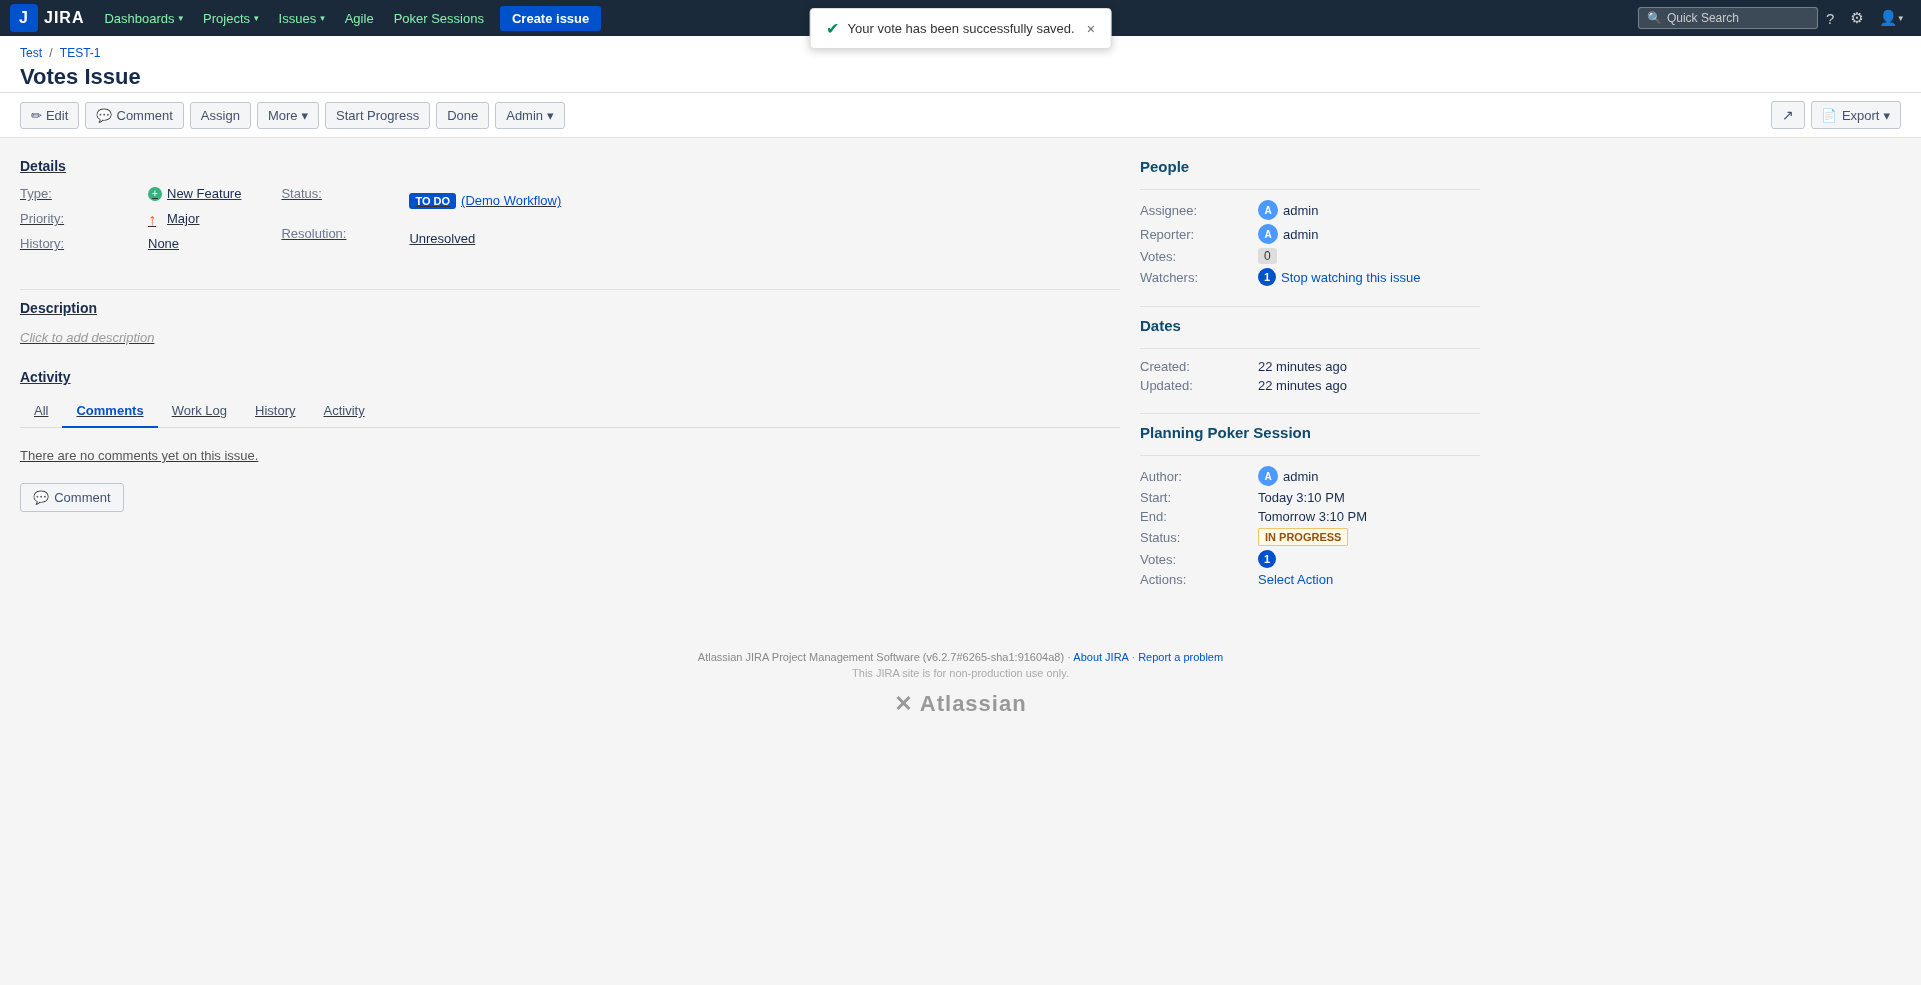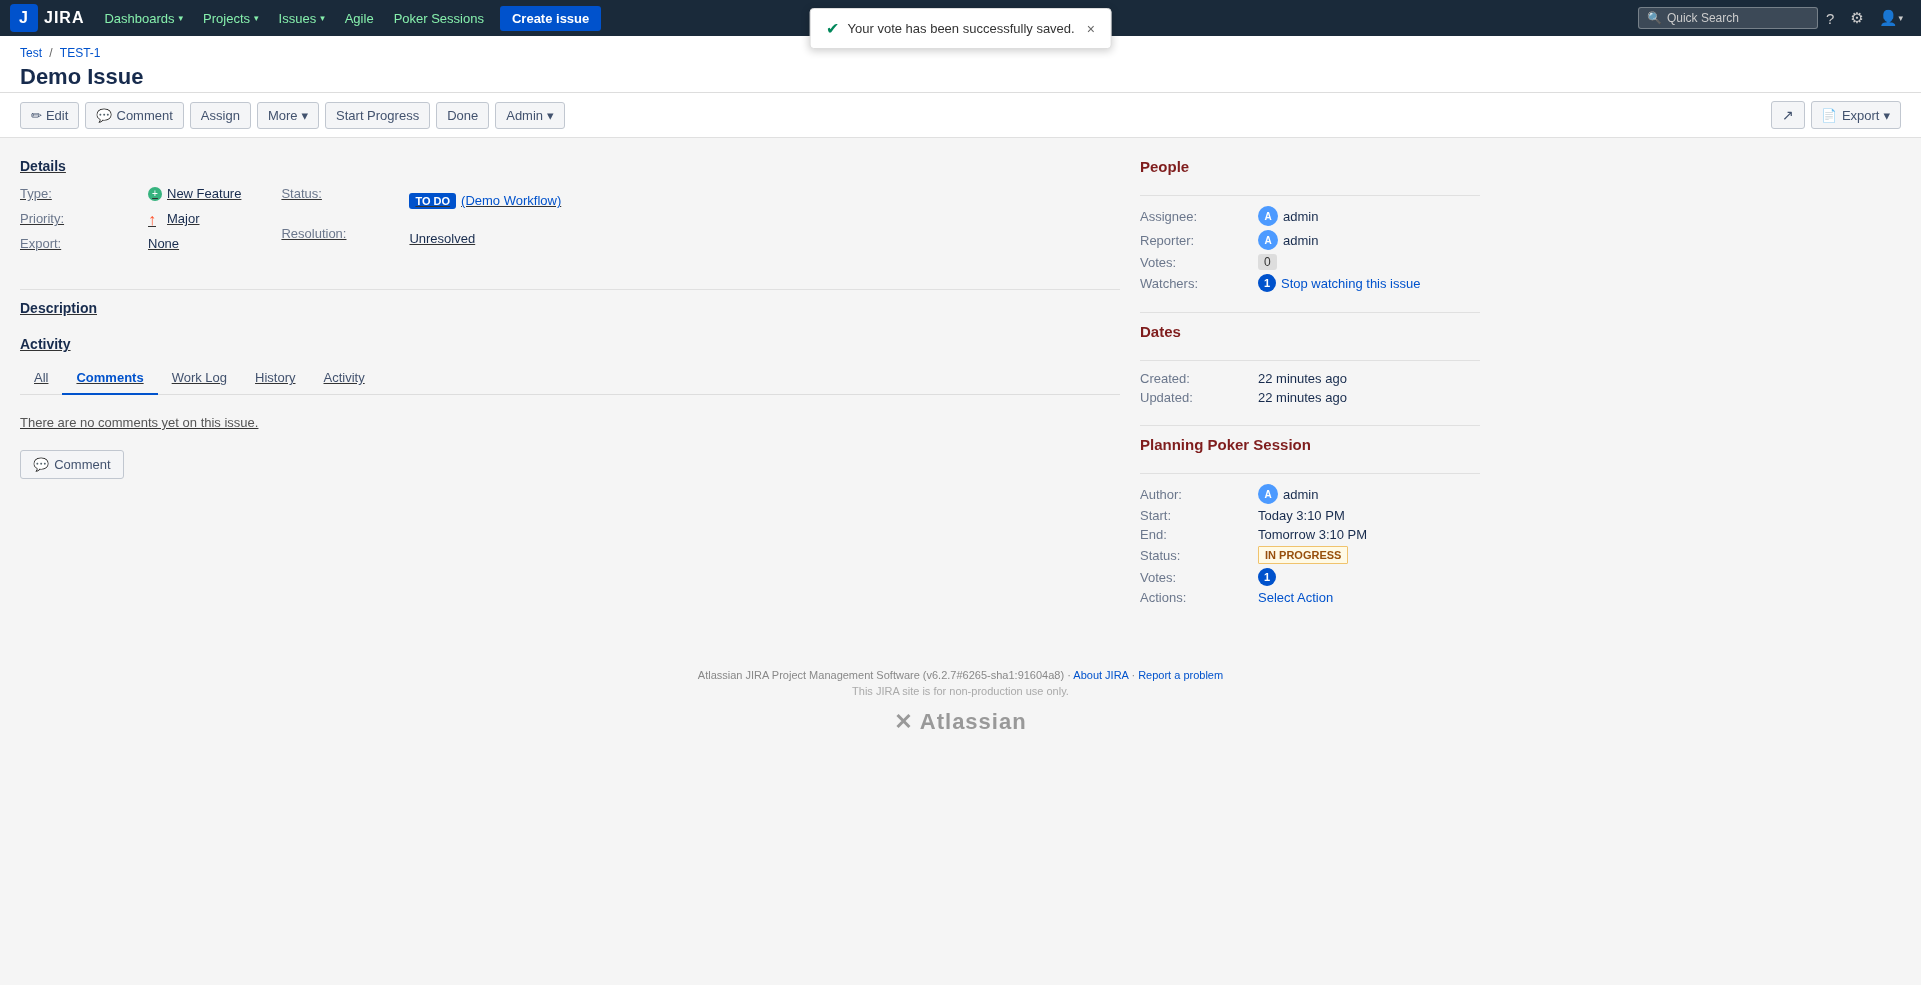--- a/index.html
+++ b/index.html
@@ -260,23 +260,23 @@
       align-items: center;
       gap: 5px;
       color: #42526e;
     }
 
     
     .right-section { margin-bottom: 20px; }
     .right-section-title {
       font-size: 15px;
       font-weight: bold;
-      color: #7f1d1d;
+      color: #0c4a6e;
       margin-bottom: 10px;
-      padding-bottom: 20px;
+      padding-bottom: 14px;
       border-bottom: 1px solid #e0e0e0;
     }
     .right-row {
       display: grid;
       grid-template-columns: 110px 1fr;
       gap: 6px 8px;
       margin-bottom: 4px;
       align-items: center;
     }
     .right-label {
@@ -428,21 +428,21 @@
     <span class="toast-close">×</span>
   </div>
 </div>
 
 <div class="page-header">
   <div class="breadcrumb">
     <a>Test</a>
     <span>/</span>
     <a>TEST-1</a>
   </div>
-  <div class="page-title">Demo Issue</div>
+  <div class="page-title">Votes Issue</div>
 </div>
 
 <div class="toolbar">
   <button class="toolbar-btn">
     <span>✏</span>
     <span>Edit</span>
   </button>
   <button class="toolbar-btn">
     <span>💬</span>
     <span>Comment</span>
@@ -487,39 +487,40 @@
           <div class="detail-label">Type:</div>
           <div class="detail-value">
             <span class="icon-new-feature">+</span>
             <span>New Feature</span>
           </div>
           <div class="detail-label">Priority:</div>
           <div class="detail-value">
             <span class="icon-major">↑</span>
             <span>Major</span>
           </div>
-          <div class="detail-label">Export:</div>
+          <div class="detail-label">History:</div>
           <div class="detail-value">None</div>
         </div>
         <div class="detail-grid">
           <div class="detail-label">Status:</div>
           <div class="detail-value">
             <span class="status-badge-todo badge-todo">TO DO</span>
             <span class="detail-value link">(Demo Workflow)</span>
           </div>
           <div class="detail-label">Resolution:</div>
           <div class="detail-value">Unresolved</div>
         </div>
       </div>
     </div>
 
     <hr class="divider">
 
     <div class="description-section">
       <div class="section-title">Description</div>
+      <div class="description-placeholder">Click to add description</div>
     </div>
 
     <div class="activity-section">
       <div class="section-title">Activity</div>
       <div class="activity-tabs">
         <div class="activity-tab">All</div>
         <div class="activity-tab active">Comments</div>
         <div class="activity-tab">Work Log</div>
         <div class="activity-tab">History</div>
         <div class="activity-tab">Activity</div>

